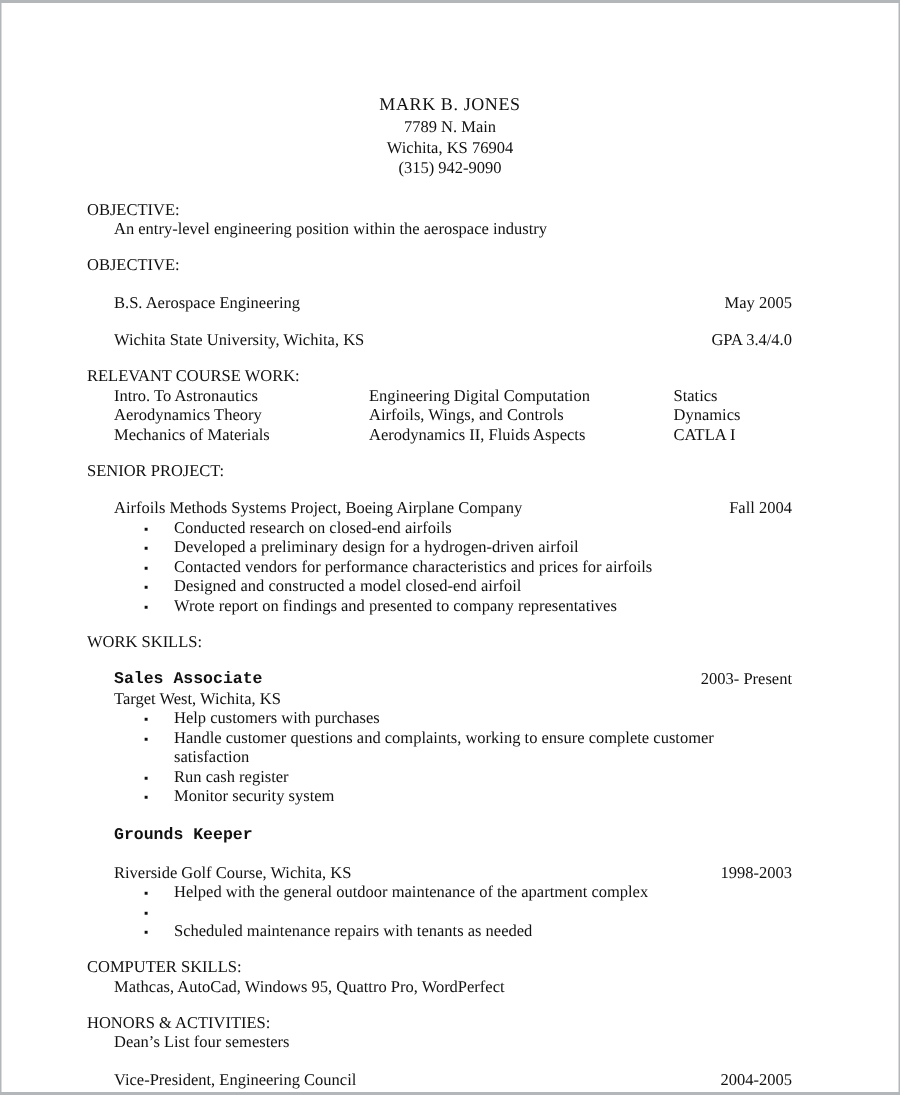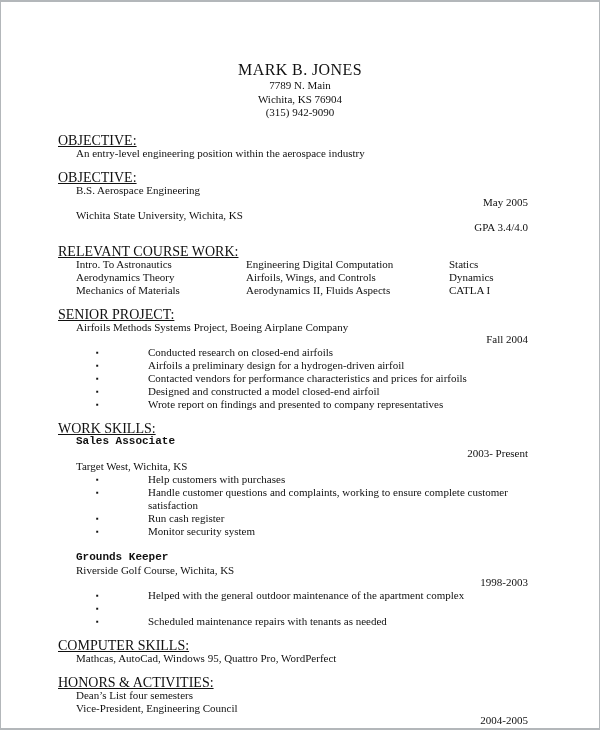--- a/index.html
+++ b/index.html
@@ -13,47 +13,47 @@
     width: 600px; height: 730px;
     background: #ffffff;
     border-style: solid;
     border-color: #b3b7ba;
     border-width: 2px 1px 2px 1px;
     overflow: hidden;
   }
   
   .resume-header { padding-top: 58px; text-align: center; }
   .person-name {
-    font-size: 16px; line-height: 19px; letter-spacing: 0.4px;
+    font-size: 12px; line-height: 19px; letter-spacing: 0.4px;
   }
   .addr-line { font-size: 11px; line-height: 13.5px; }
 
   
   .content { margin-left: 57px; width: 470px; margin-top: 14px; font-size: 11px; line-height: 13px; }
   .section { margin-top: 11px; }
-  .sec-heading { font-size: 14px; line-height: 13px; font-weight: normal; text-decoration: underline; }
+  .sec-heading { font-size: 11px; line-height: 13px; font-weight: normal; }
   .indent { padding-left: 18px; }
-  .row { display: flex; justify-content: space-between; align-items: flex-start; }
+  .row { display: flex; justify-content: space-between; align-items: flex-end; }
   .row .right-val { text-align: right; white-space: nowrap; margin-top: 12px; }
   .bold { font-weight: bold; font-family: Liberation Mono, monospace; }
 
   
   .course-grid {
     display: grid;
     grid-template-columns: 170px 203px 1fr;
   }
 
   
   .bullet-list { list-style: none; padding-left: 38px; }
   .bullet-item { display: flex; align-items: flex-start; }
   .bullet-glyph {
     flex: 0 0 20px; width: 20px;
     font-size: 8px; line-height: 13px;
   }
-  .bullet-text { max-width: 375px; margin-left: 32px; }
+  .bullet-text { max-width: 375px; }
 
   .job + .job { margin-top: 13px; }
 </style>
 </head>
 <body>
 
 <div class="page">
 
   <header class="resume-header">
     <div class="person-name">MARK B. JONES</div>
@@ -102,21 +102,21 @@
         <span>Airfoils Methods Systems Project, Boeing Airplane Company</span>
         <span class="right-val">Fall 2004</span>
       </div>
       <ul class="bullet-list">
         <li class="bullet-item">
           <span class="bullet-glyph">▪</span>
           <span class="bullet-text">Conducted research on closed-end airfoils</span>
         </li>
         <li class="bullet-item">
           <span class="bullet-glyph">▪</span>
-          <span class="bullet-text">Airfoils a preliminary design for a hydrogen-driven airfoil</span>
+          <span class="bullet-text">Developed a preliminary design for a hydrogen-driven airfoil</span>
         </li>
         <li class="bullet-item">
           <span class="bullet-glyph">▪</span>
           <span class="bullet-text">Contacted vendors for performance characteristics and prices for airfoils</span>
         </li>
         <li class="bullet-item">
           <span class="bullet-glyph">▪</span>
           <span class="bullet-text">Designed and constructed a model closed-end airfoil</span>
         </li>
         <li class="bullet-item">

